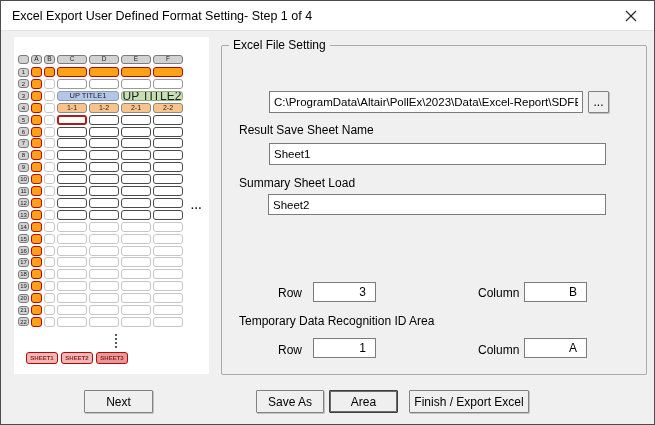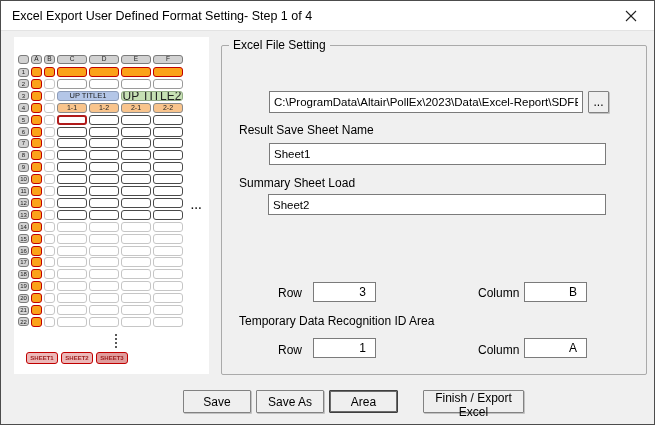--- a/index.html
+++ b/index.html
@@ -265,18 +265,18 @@
   <input class="tinput num" style="left: 312px; top: 281px; width: 63px; height: 20px;" value="3">
   <span class="lbl" style="left:477px;top:285px">Column</span>
   <input class="tinput num" style="left: 523px; top: 281px; width: 63px; height: 20px;" value="B">
 
   <span class="lbl" style="left:238px;top:313px">Temporary Data Recognition ID Area</span>
   <span class="lbl" style="left:277px;top:342px">Row</span>
   <input class="tinput num" style="left: 312px; top: 337px; width: 63px; height: 20px;" value="1">
   <span class="lbl" style="left:477px;top:342px">Column</span>
   <input class="tinput num" style="left: 523px; top: 337px; width: 63px; height: 20px;" value="A">
 
-  <button class="btn footer" style="left:182px;width:68px">Save</button>
+  <button class="btn footer" style="left:83px;width:69px">Next</button>
   <button class="btn footer" style="left:255px;width:68px">Save As</button>
   <button class="btn footer default" style="left:328px;width:69px">Area</button>
-  <button class="btn footer" style="left:422px;width:101px">Finish / Export Excel</button>
+  <button class="btn footer" style="left:408px;width:120px">Finish / Export Excel</button>
 
 </div>
 
 </body></html>

